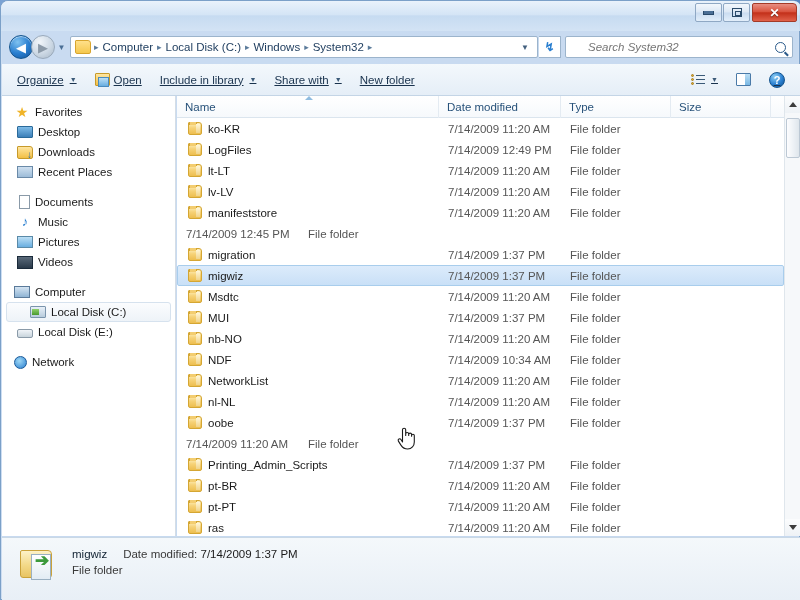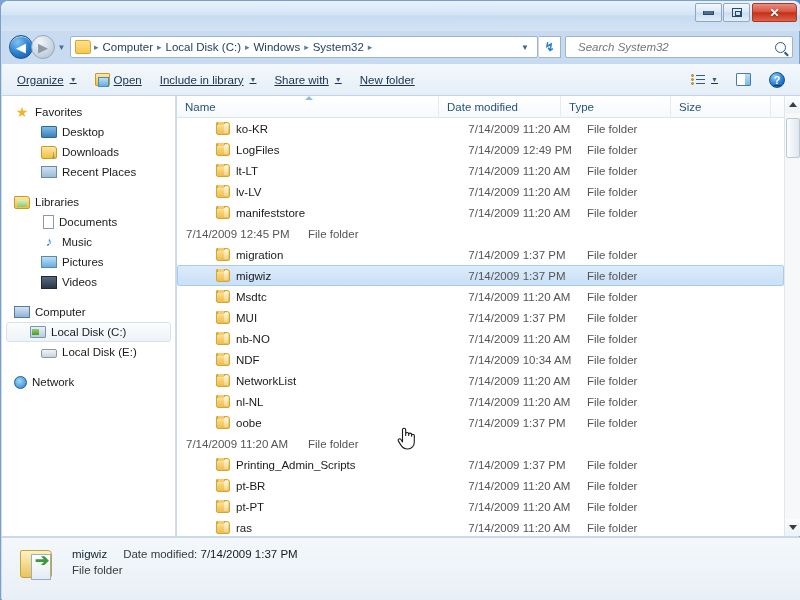--- a/index.html
+++ b/index.html
@@ -87,21 +87,21 @@
   .crumbdrop { margin-left: auto; color: #44617f; font-size: 8px; padding: 0 6px; }
   #refresh {
     width: 22px; height: 22px; margin-left: 1px; flex: none;
     border: 1px solid #9cb4cc; border-left: none; background: #fff;
     display: flex; align-items: center; justify-content: center;
     color: #2a7fd0; font-size: 12px; font-weight: bold;
   }
   #searchbox {
     width: 228px; height: 22px; margin-left: 4px; flex: none;
     background: #fff; border: 1px solid #9cb4cc; border-radius: 2px;
-    display: flex; align-items: center; padding: 0 4px 0 12px;
+    display: flex; align-items: center; padding: 0 4px 0 22px;
   }
   #searchbox input {
     flex: 1; border: none; outline: none; font-size: 11.5px;
     font-family: "Liberation Sans", sans-serif; font-style: italic; color: #7a7a7a;
     background: transparent;
   }
   .magnifier {
     width: 11px; height: 11px; border: 1.6px solid #2a5a8a; border-radius: 50%;
     position: relative; flex: none; margin-right: 2px;
   }
@@ -163,21 +163,21 @@
     position: absolute; left: 1px; top: 95px; width: 174px; height: 440px;
     background: #fff; border-right: 1px solid #d4dde6;
     overflow: hidden; font-size: 11.5px; color: #1a1a1a;
     padding-top: 6px;
   }
   .navgroup { margin-bottom: 10px; }
   .navrow {
     height: 20px; display: flex; align-items: center; gap: 5px;
     padding-left: 12px; cursor: default; white-space: nowrap;
   }
-  .navrow.child { padding-left: 39px; }
+  .navrow.child { padding-left: 15px; }
   .navrow.selected {
     background: linear-gradient(to bottom,#fbfcfe,#eef3f8);
     border: 1px solid #d6e2ee; border-radius: 3px;
     margin: 0 4px 0 4px; padding-left: 23px; height: 20px;
   }
   .nicon { width: 16px; height: 14px; flex: none; position: relative; }
 
   
   .ic-star { color: #f0b429; font-size: 14px; line-height: 14px; text-align:center; }
   .ic-desktop { background: linear-gradient(to bottom,#7fbce8,#3c7fb8); border:1px solid #2a6a9a; border-radius:1px; height:12px; }
@@ -225,21 +225,21 @@
   .row {
     height: 21px; display: flex; align-items: center;
     font-size: 11.5px; color: #1a1a1a; cursor: default;
     border: 1px solid transparent;
   }
   .row.selected {
     background: linear-gradient(to bottom,#dcebfb 0%,#c9e0f7 100%);
     border: 1px solid #a8cdec; border-radius: 2px;
   }
   .cell { overflow: hidden; white-space: nowrap; }
-  .cell.name { width: 262px; display: flex; align-items: center; gap: 6px; padding-left: 10px; margin-left: 28px; }
+  .cell.name { width: 262px; display: flex; align-items: center; gap: 6px; padding-left: 10px; }
   .cell.date { width: 122px; color: #555; padding-left: 8px; }
   .cell.type { width: 110px; color: #555; padding-left: 8px; }
   .cell.size { width: 100px; color: #555; padding-left: 8px; }
   .folder {
     width: 14px; height: 13px; flex: none; position: relative;
     background: linear-gradient(to bottom, #fdeeb8 0%, #f6d277 45%, #edbe4f 100%);
     border: 1px solid #d4a633; border-radius: 1px 3px 2px 2px;
   }
   .folder:before {
     content:""; position:absolute; left:0; top:-2px; width:6px; height:3px;
@@ -416,24 +416,20 @@
         <span class="nicon ic-downloads"></span>
         <span>Downloads</span>
       </div>
       <div class="navrow child">
         <span class="nicon ic-recent"></span>
         <span>Recent Places</span>
       </div>
     </div>
 
     <div class="navgroup">
-      <div class="navrow">
-        <span class="nicon ic-libraries"></span>
-        <span>Libraries</span>
-      </div>
       <div class="navrow child">
         <span class="nicon ic-doc"></span>
         <span>Documents</span>
       </div>
       <div class="navrow child">
         <span class="nicon ic-music">♪</span>
         <span>Music</span>
       </div>
       <div class="navrow child">
         <span class="nicon ic-pictures"></span>

